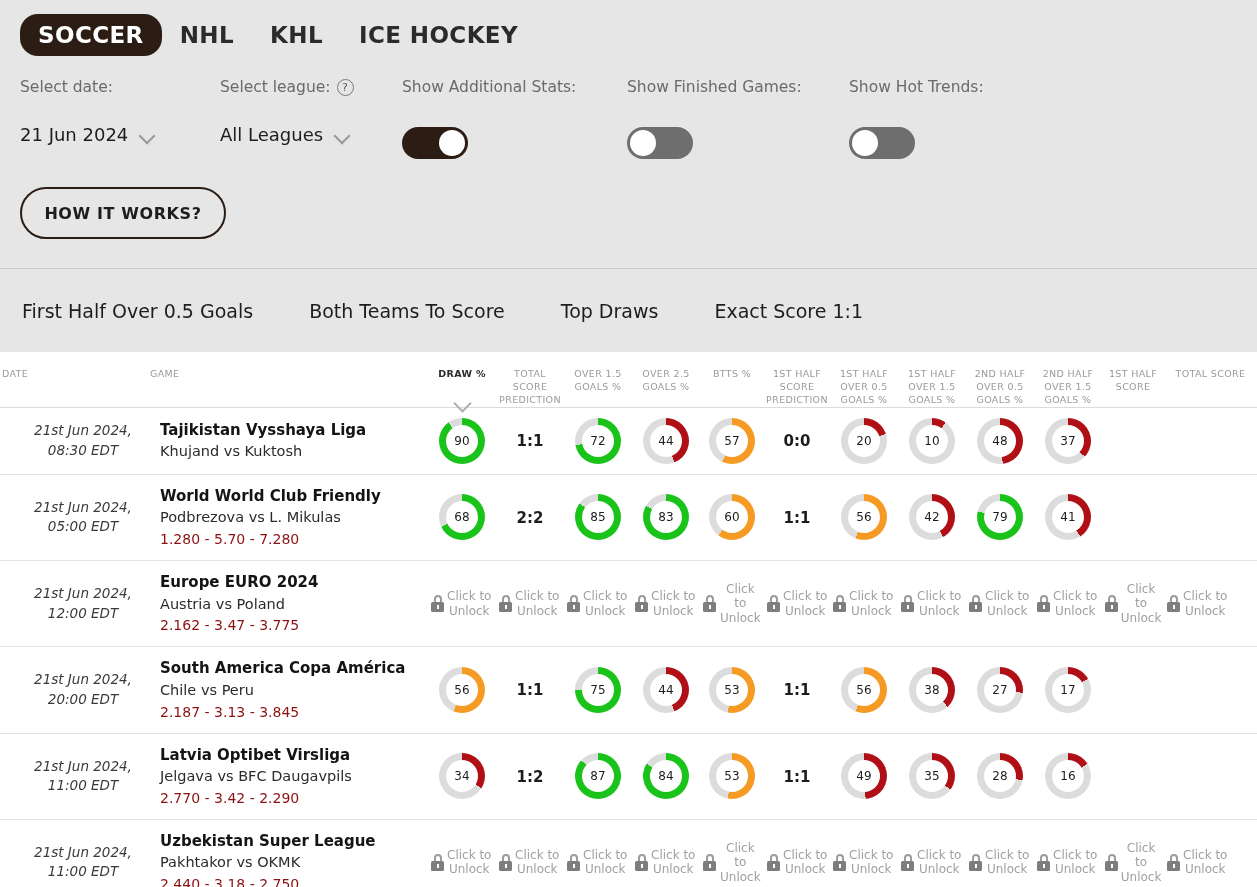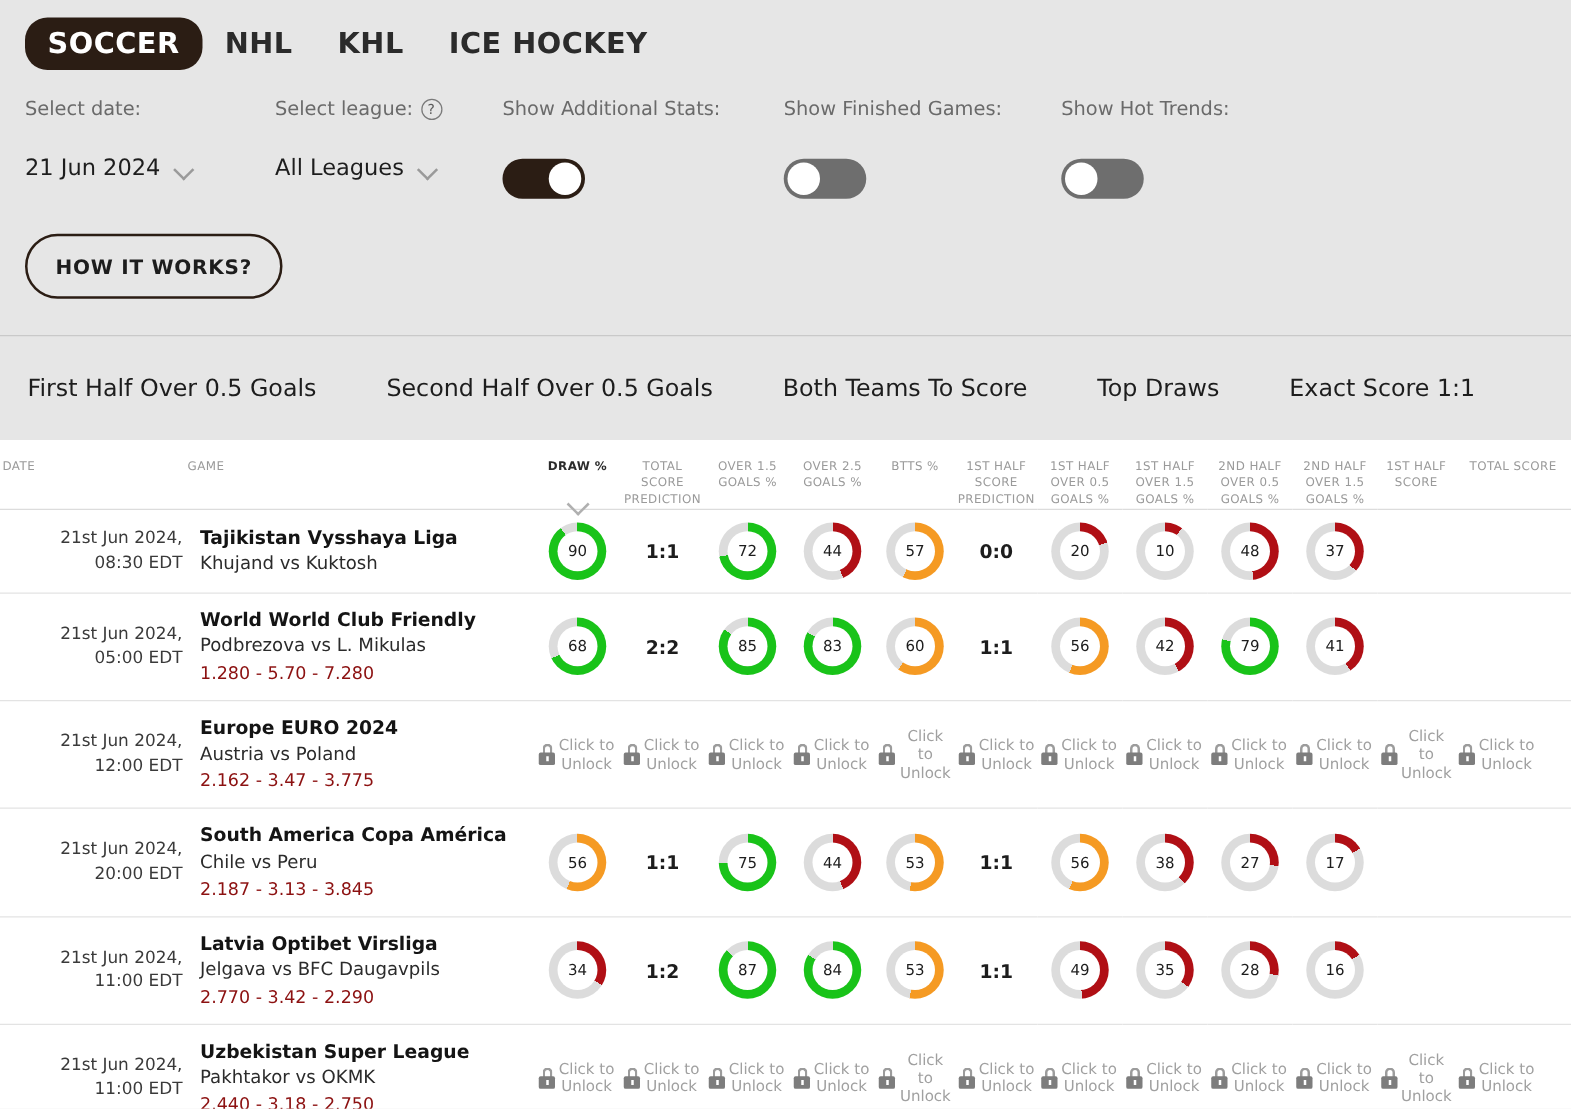--- a/index.html
+++ b/index.html
@@ -88,21 +88,21 @@
   .sortchev:before{
     content:""; position:absolute; left:3px; top:0;
     width:11px; height:11px; border-right:2px solid #b0b0b0; border-bottom:2px solid #b0b0b0;
     transform:rotate(45deg);
   }
 
   tbody td {
     border-top:1px solid #e3e3e3; padding:10px 2px; text-align:center; vertical-align:middle;
   }
   tbody tr:first-child td { border-top:1px solid #dcdcdc; }
-  td.datecell { text-align:right; padding-left:20px; font-size:13.5px; color:#3a3a3a; line-height:1.45; }
+  td.datecell { text-align:center; padding-left:20px; font-size:13.5px; color:#3a3a3a; line-height:1.45;font-style:italic; }
   td.gamecell { text-align:left; padding-left:12px; line-height:1.5; }
   .league { font-size:15px; font-weight:bold; color:#141414; }
   .teams  { font-size:14.5px; color:#2b2b2b; }
   .odds   { font-size:14px; color:#8c1111; }
   .score  { font-size:15px; font-weight:bold; color:#1d1d1d; }
 
   
   .gauge { width:46px; height:46px; border-radius:50%; margin:0 auto; position:relative; }
   .gauge .hole {
     position:absolute; top:7px; left:7px; width:32px; height:32px;
@@ -182,21 +182,20 @@
       </div>
     </div>
 
   </div>
 
   <div class="how">HOW IT WORKS?</div>
 </div>
 
 <div class="markets">
   <div class="market-tab">First Half Over 0.5 Goals</div>
-  <div class="market-tab">Second Half Over 0.5 Goals</div>
   <div class="market-tab">Both Teams To Score</div>
   <div class="market-tab">Top Draws</div>
   <div class="market-tab">Exact Score 1:1</div>
 </div>
 
 <div class="panel">
   <table class="grid">
     <colgroup>
       <col style="width:148px">
         <col style="width:280px">

